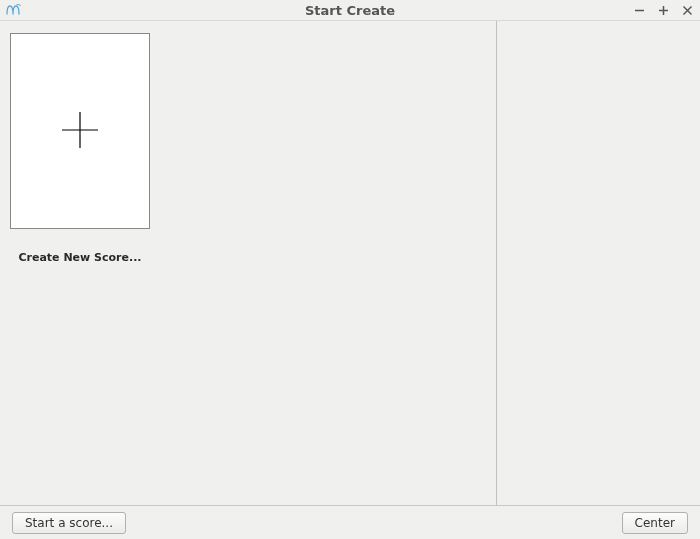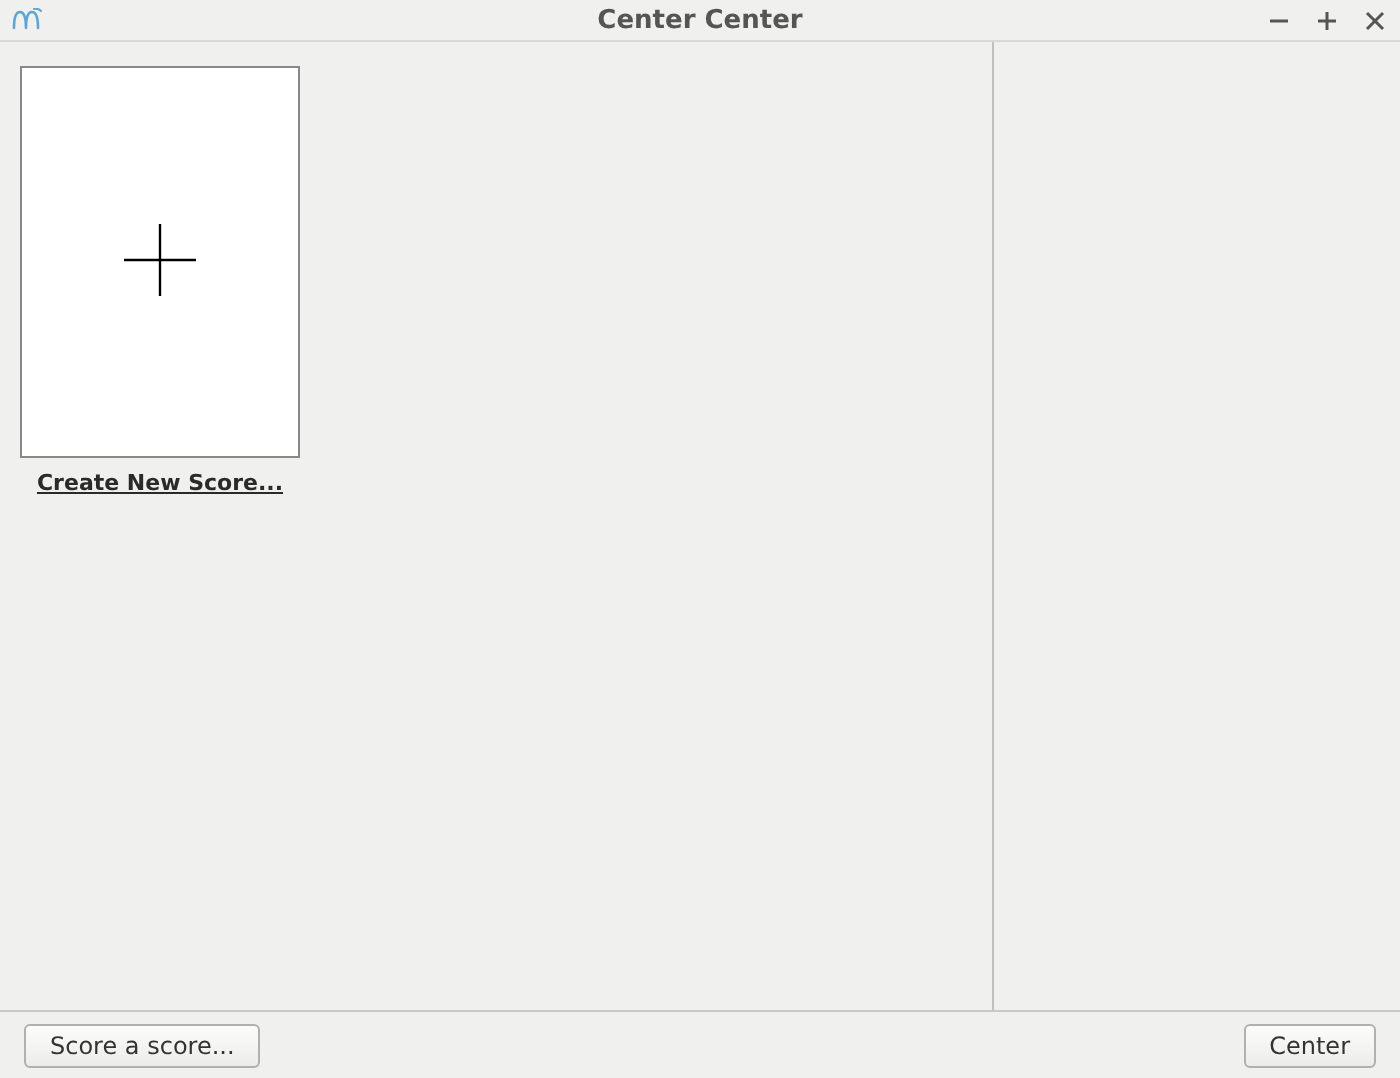--- a/index.html
+++ b/index.html
@@ -83,26 +83,25 @@
     .score-thumb {
       width: 140px;
       height: 196px;
       background: #ffffff;
       border: 1px solid #888;
       display: flex;
       align-items: center;
       justify-content: center;
     }
     .score-label {
-      margin-top: 6px;
+      margin-top: 22px;
       font-size: 11px;
       font-weight: bold;
       color: #2a2a2a;
       text-align: center;
-      text-decoration: underline;
     }
     .footer {
       height: 34px;
       border-top: 1px solid #c8c8c6;
       background: #f0f0ef;
       display: flex;
       align-items: center;
       justify-content: space-between;
       padding: 0 12px;
     }
@@ -120,21 +119,21 @@
 </head>
 <body>
 
 <div class="titlebar">
   <div class="titlebar-icon">
     <svg width="16" height="12" viewBox="0 0 16 12">
       <path d="M1 10 Q1 2 4 2 Q7 2 7 10 M7 10 Q7 2 10 2 Q13 2 13 10" stroke="#5aa6d8" stroke-width="1.3" fill="none" stroke-linecap="round"></path>
       <path d="M11 0.5 Q13 0 14.5 1.5" stroke="#5aa6d8" stroke-width="1" fill="none" stroke-linecap="round"></path>
     </svg>
   </div>
-  <div class="titlebar-title">Center Center</div>
+  <div class="titlebar-title">Start Create</div>
   <div class="titlebar-controls">
     <div class="titlebar-control">
       <svg width="11" height="11" viewBox="0 0 11 11">
           <line x1="1" y1="5.5" x2="10" y2="5.5" stroke="#555" stroke-width="1.5"></line>
         </svg>
     </div>
     <div class="titlebar-control">
       <svg width="11" height="11" viewBox="0 0 11 11">
           <line x1="1" y1="5.5" x2="10" y2="5.5" stroke="#555" stroke-width="1.5"></line>
           <line x1="5.5" y1="1" x2="5.5" y2="10" stroke="#555" stroke-width="1.5"></line>
@@ -160,15 +159,15 @@
           </svg>
         </span>
       </div>
       <div class="score-label">Create New Score...</div>
     </div>
   </div>
   <div class="right-pane"></div>
 </div>
 
 <div class="footer">
-  <button class="btn">Score a score...</button>
+  <button class="btn">Start a score...</button>
   <button class="btn">Center</button>
 </div>
 
 </body></html>

